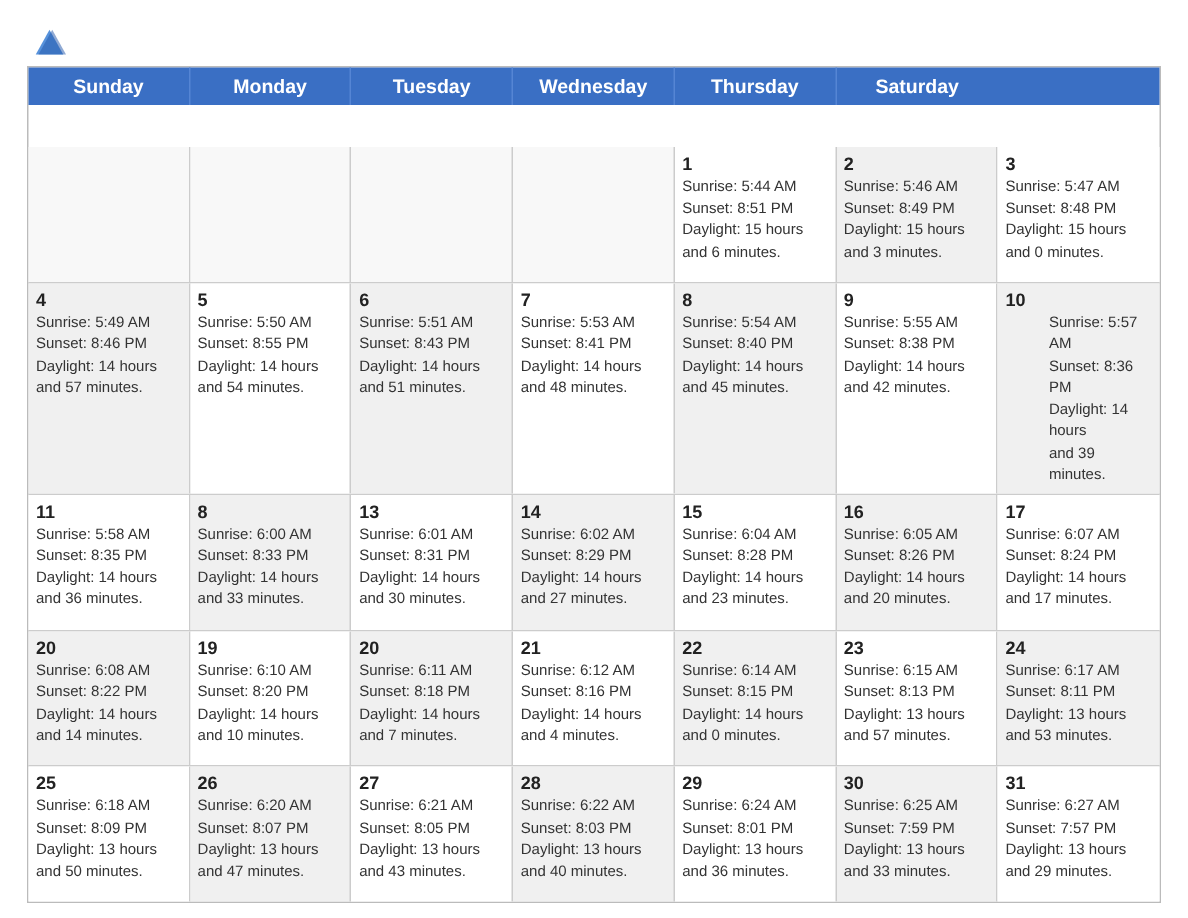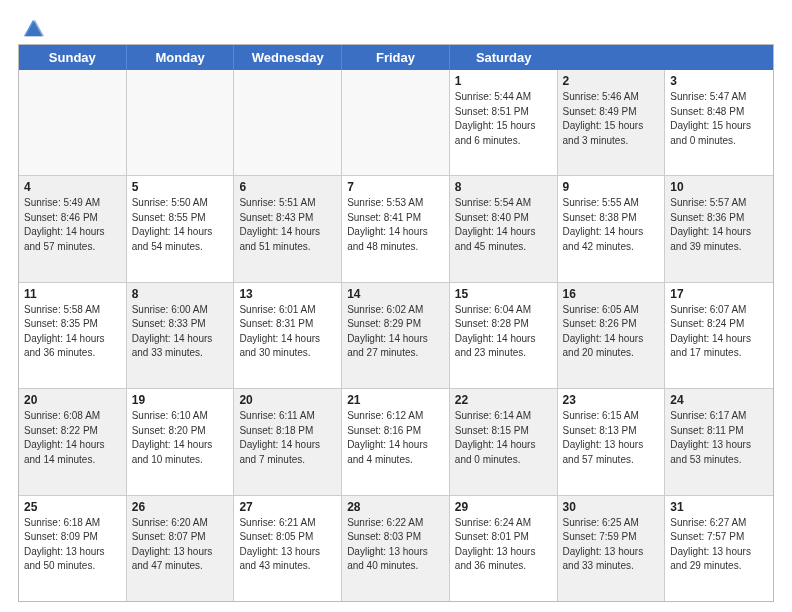--- a/index.html
+++ b/index.html
@@ -53,20 +53,21 @@
     }
     .location {
       font-size: 16px;
       color: #444;
       margin-top: 2px;
     }
     .calendar {
       flex: 1;
       display: flex;
       flex-direction: column;
+      gap: 28px;
     }
     .cal-header {
       display: grid;
       grid-template-columns: repeat(7, 1fr);
       background: #3a6fc4;
     }
     .cal-header-cell {
       color: #fff;
       font-size: 13px;
       font-weight: bold;
@@ -134,22 +135,23 @@
     <div class="title-block">
       <div class="month-title"></div>
       <div class="location"></div>
     </div>
   </div>
 
   <div class="calendar outer-border">
     <div class="cal-header">
     <div class="cal-header-cell">Sunday</div>
         <div class="cal-header-cell">Monday</div>
+        <div class="cal-header-cell">Tuesday</div>
         <div class="cal-header-cell">Wednesday</div>
-        <div class="cal-header-cell">Friday</div>
+        <div class="cal-header-cell">Thursday</div>
         <div class="cal-header-cell">Saturday</div>
       </div>
     <div class="cal-body">
     <div class="cal-row">
           <div class="cal-cell empty"></div>
           <div class="cal-cell empty"></div>
           <div class="cal-cell empty"></div>
           <div class="cal-cell empty"></div>
           <div class="cal-cell">
             <div class="day-num">1</div>
@@ -211,21 +213,21 @@
           </div>
           <div class="cal-cell">
             <div class="day-num">9</div>
             <div class="cell-text" style="white-space: pre-line;">Sunrise: 5:55 AM
 Sunset: 8:38 PM
 Daylight: 14 hours
 and 42 minutes.</div>
           </div>
           <div class="cal-cell shaded">
             <div class="day-num">10</div>
-            <div class="cell-text" style="white-space: pre-line;">Sunrise: 5:57 AM
+            <div class="cell-text" style="white-space: pre-line; margin-left: 29px;">Sunrise: 5:57 AM
 Sunset: 8:36 PM
 Daylight: 14 hours
 and 39 minutes.</div>
           </div>
         </div>
         <div class="cal-row">
           <div class="cal-cell">
             <div class="day-num">11</div>
             <div class="cell-text" style="white-space: pre-line;">Sunrise: 5:58 AM
 Sunset: 8:35 PM

